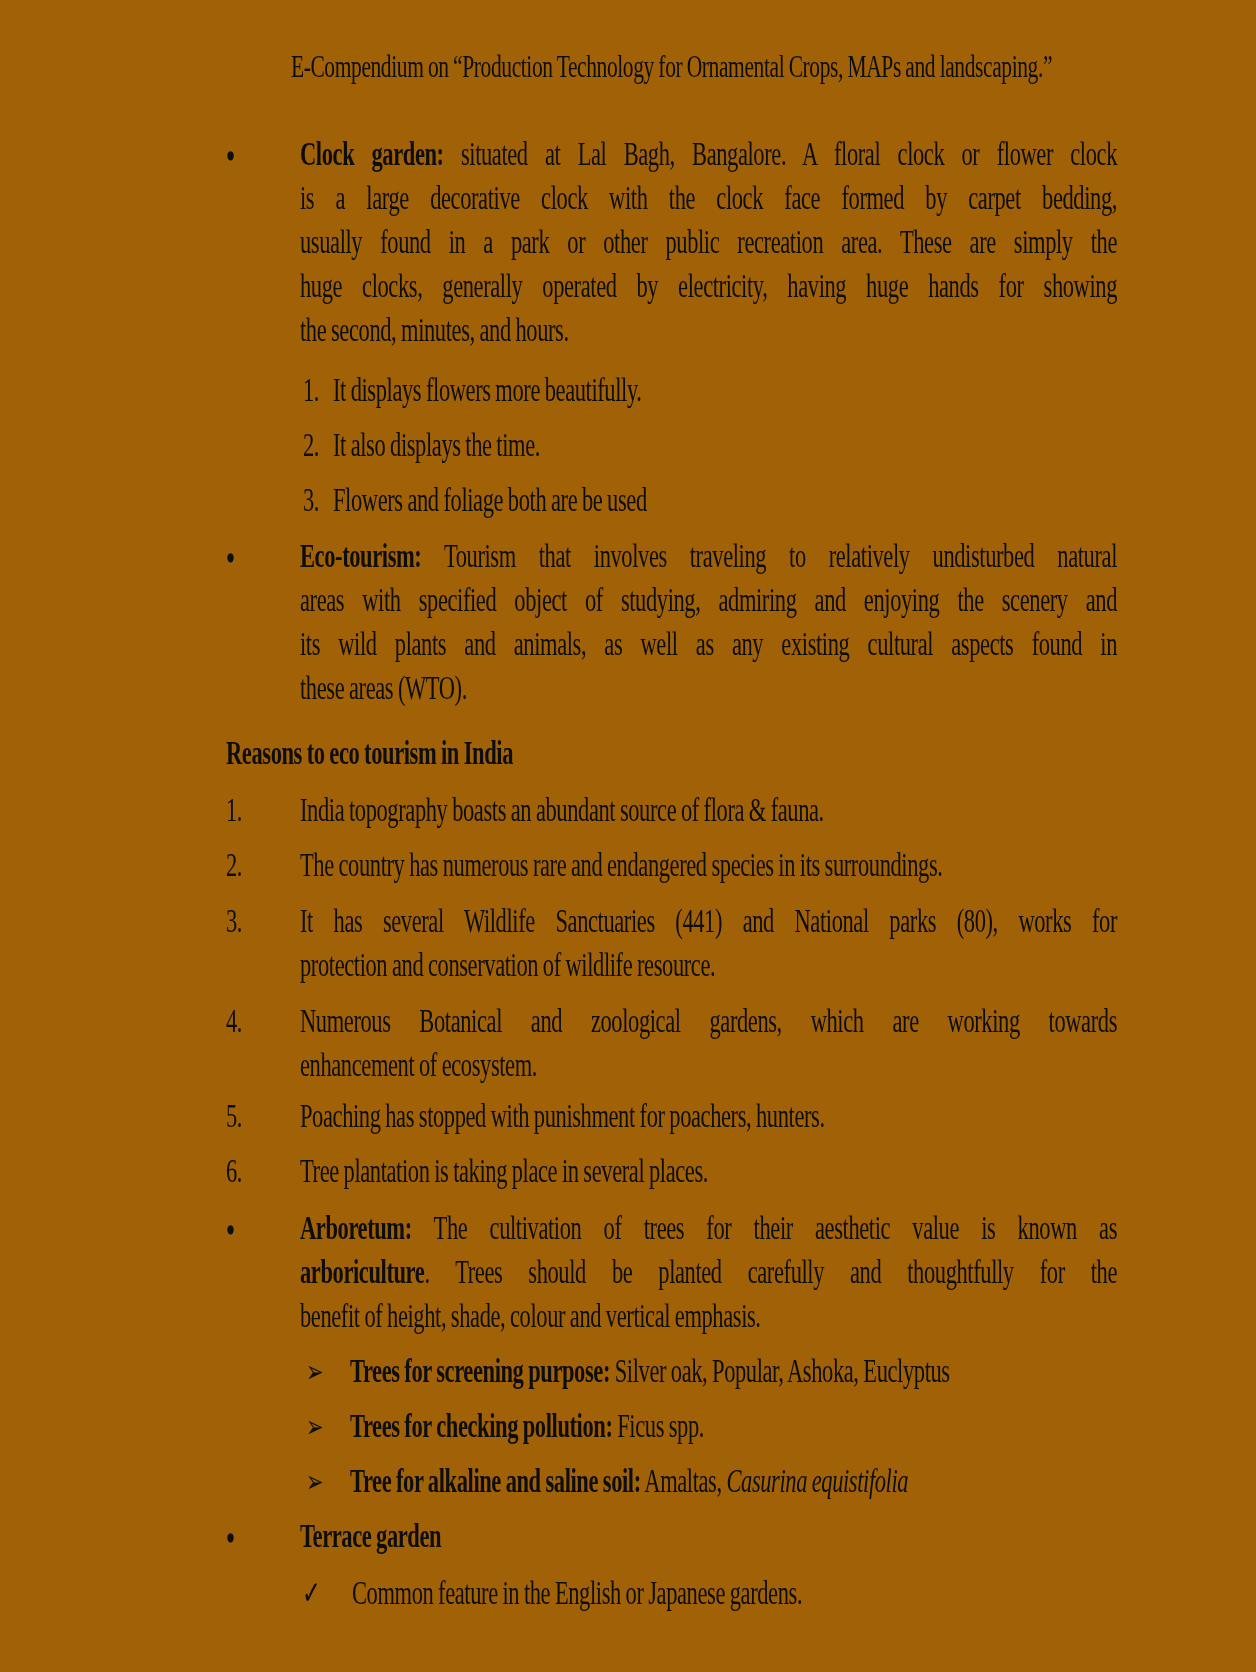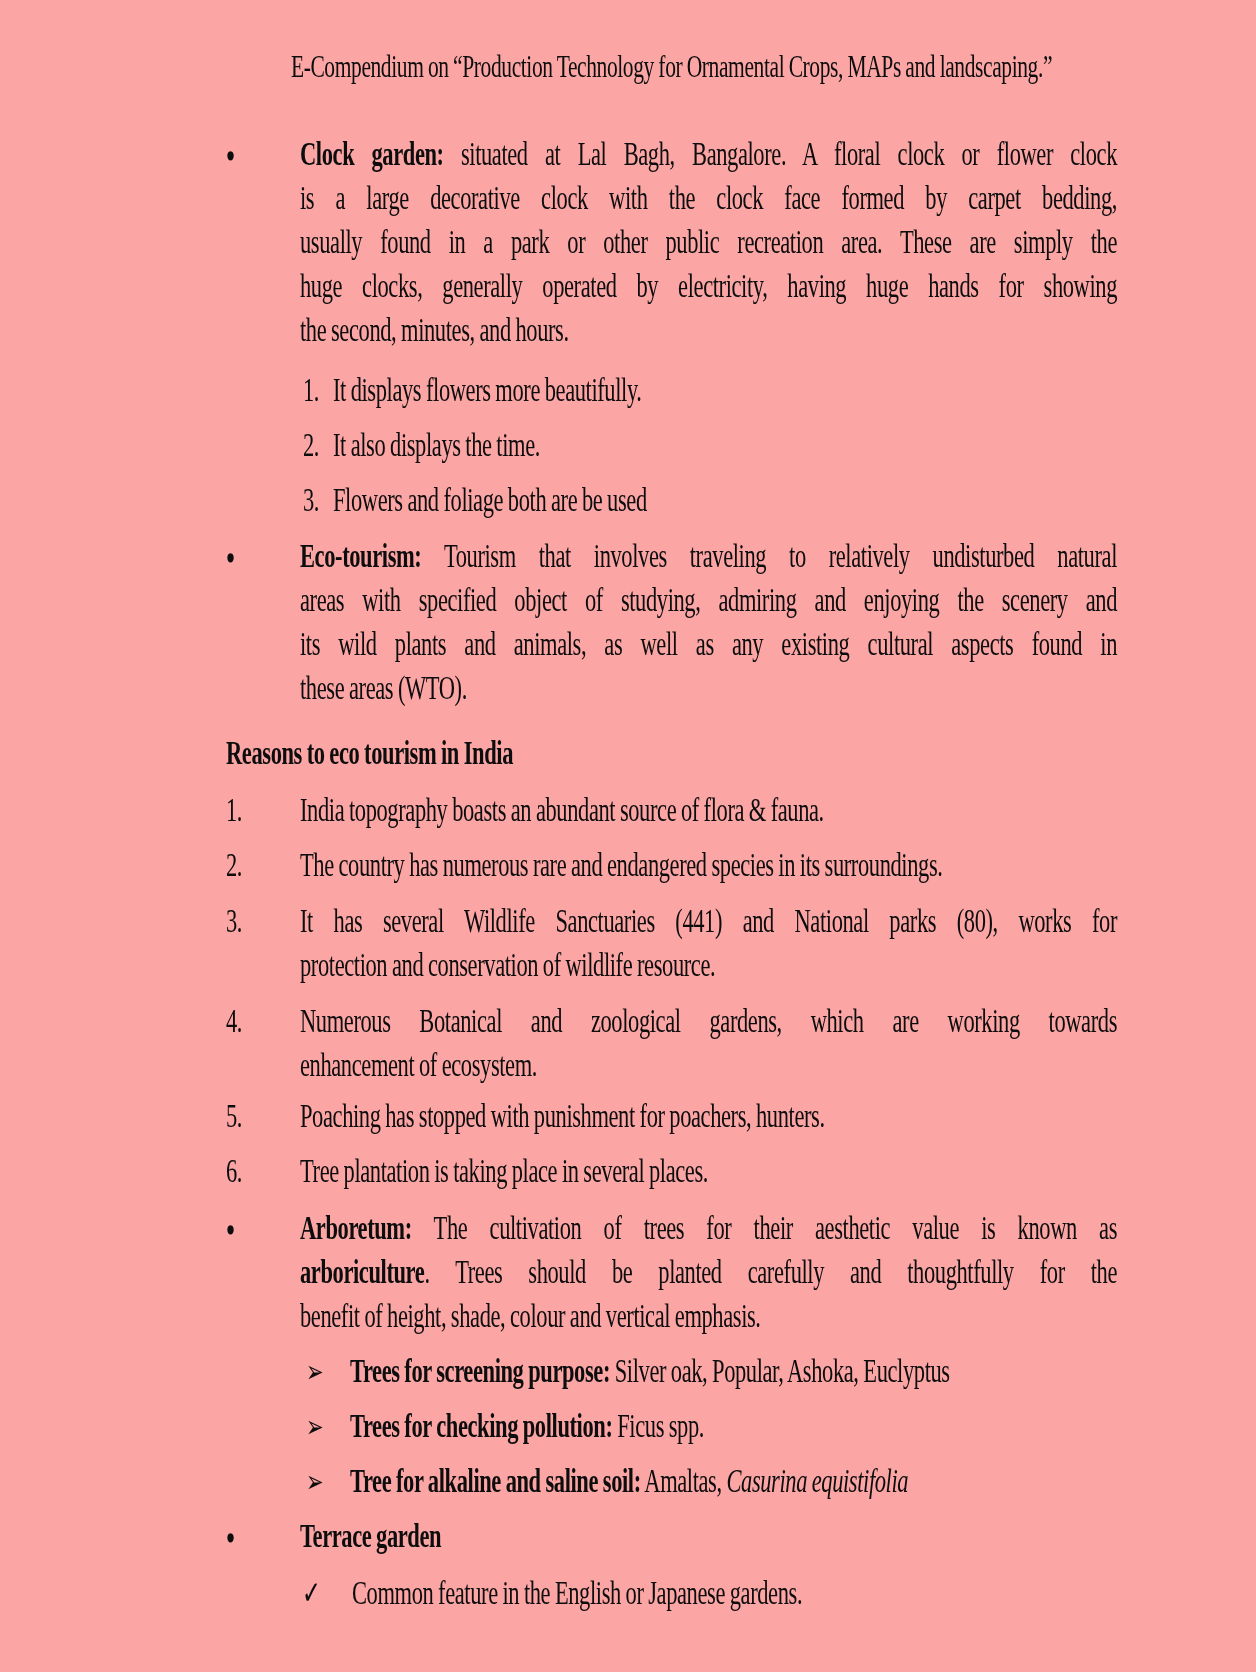--- a/index.html
+++ b/index.html
@@ -8,21 +8,21 @@
     width: 1256px;
     height: 1672px;
     font-family: "Liberation Serif", "DejaVu Serif", serif;
     color: #0d0d0d;
     overflow: hidden;
   }
   .page {
     width: 1256px;
     height: 1672px;
     padding: 35px 139px 0 226px; 
-    background: #fca5a5;
+    background: #a16207;
   }
   .content { width: 891px; }
 
   
   .ln {
     font-size: 22.5px;
     line-height: 44px;
     letter-spacing: -0.4px;
     word-spacing: -0.5px;
     transform: scaleY(1.45);

